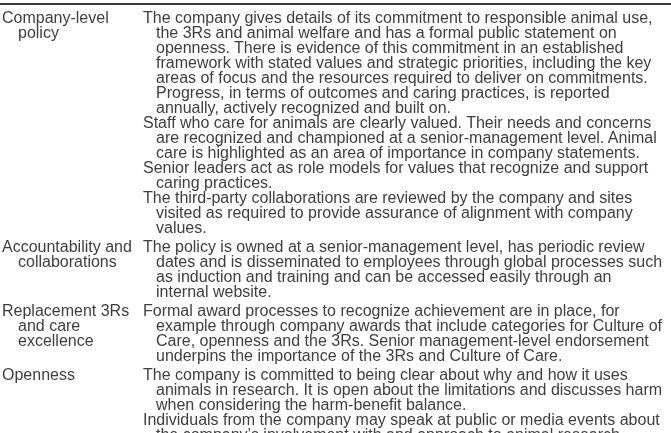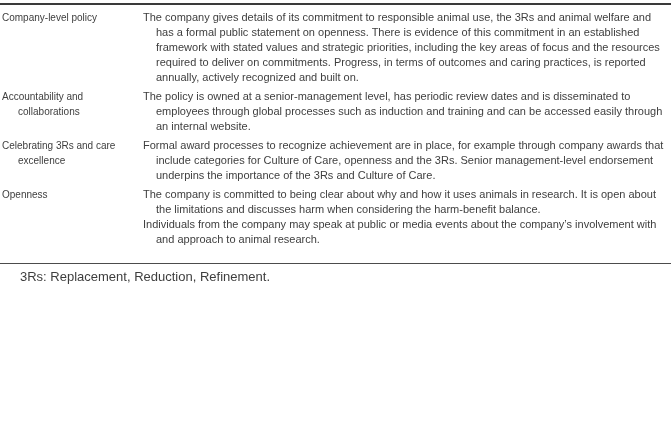--- a/index.html
+++ b/index.html
@@ -14,29 +14,29 @@
   }
   .page { padding-top: 3px; }
   .rule-top { border-top: 2px solid #3a3a3a; }
   .tbl { padding: 5px 4px 0 2px; }
   .row { display: flex; align-items: flex-start; margin-bottom: 4px; }
   .row:last-child { margin-bottom: 16px; }
   .cell-label {
     flex: 0 0 141px;
     padding-left: 16px;
     text-indent: -16px;
-    font-size: 10px;
+    font-size: 16px;
     line-height: 15px;
   }
   .cell-content { flex: 1; min-width: 0; }
   .cell-content p {
     margin: 0;
     padding-left: 13px;
     text-indent: -13px;
-    font-size: 11px;
+    font-size: 16px;
     line-height: 15px;
   }
   .rule-bottom { border-top: 1px solid #4c4c4c; margin-top: 2px; }
   .footnote {
     font-size: 13px;
     line-height: 13px;
     padding: 6px 0 0 20px;
   }
 </style>
 </head>
@@ -45,32 +45,35 @@
 <div class="page">
 
   <div class="rule-top"></div>
 
   <div class="tbl">
 
     <div class="row">
       <div class="cell-label">Company-level policy</div>
       <div class="cell-content">
         <p>The company gives details of its commitment to responsible animal use, the 3Rs and animal welfare and has a formal public statement on openness. There is evidence of this commitment in an established framework with stated values and strategic priorities, including the key areas of focus and the resources required to deliver on commitments. Progress, in terms of outcomes and caring practices, is reported annually, actively recognized and built on.</p>
+        <p>Staff who care for animals are clearly valued. Their needs and concerns are recognized and championed at a senior-management level. Animal care is highlighted as an area of importance in company statements.</p>
+        <p>Senior leaders act as role models for values that recognize and support caring practices.</p>
+        <p>The third-party collaborations are reviewed by the company and sites visited as required to provide assurance of alignment with company values.</p>
       </div>
     </div>
 
     <div class="row">
       <div class="cell-label">Accountability and collaborations</div>
       <div class="cell-content">
         <p>The policy is owned at a senior-management level, has periodic review dates and is disseminated to employees through global processes such as induction and training and can be accessed easily through an internal website.</p>
       </div>
     </div>
 
     <div class="row">
-      <div class="cell-label">Celebrating 3Rs and care excellence</div>
+      <div class="cell-label">Replacement 3Rs and care excellence</div>
       <div class="cell-content">
         <p>Formal award processes to recognize achievement are in place, for example through company awards that include categories for Culture of Care, openness and the 3Rs. Senior management-level endorsement underpins the importance of the 3Rs and Culture of Care.</p>
       </div>
     </div>
 
     <div class="row">
       <div class="cell-label">Openness</div>
       <div class="cell-content">
         <p>The company is committed to being clear about why and how it uses animals in research. It is open about the limitations and discusses harm when considering the harm-benefit balance.</p>
         <p>Individuals from the company may speak at public or media events about the company’s involvement with and approach to animal research.</p>

